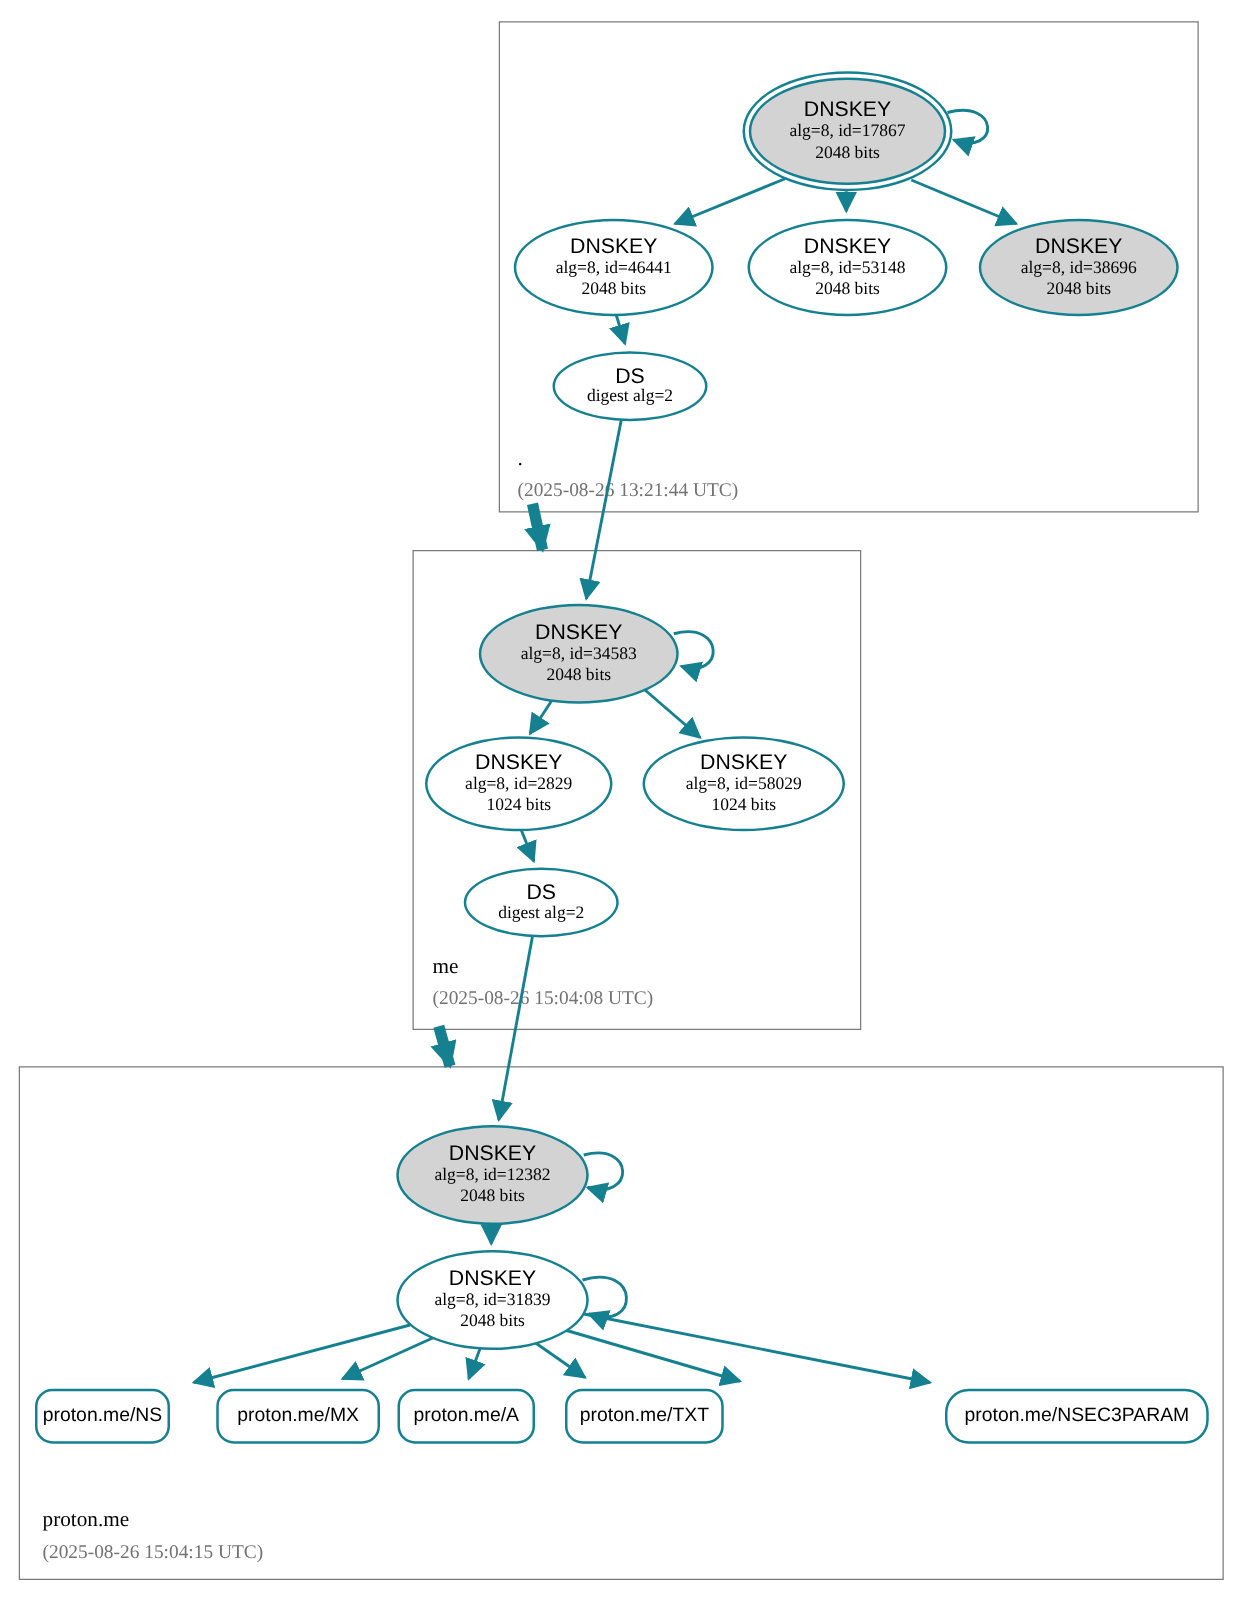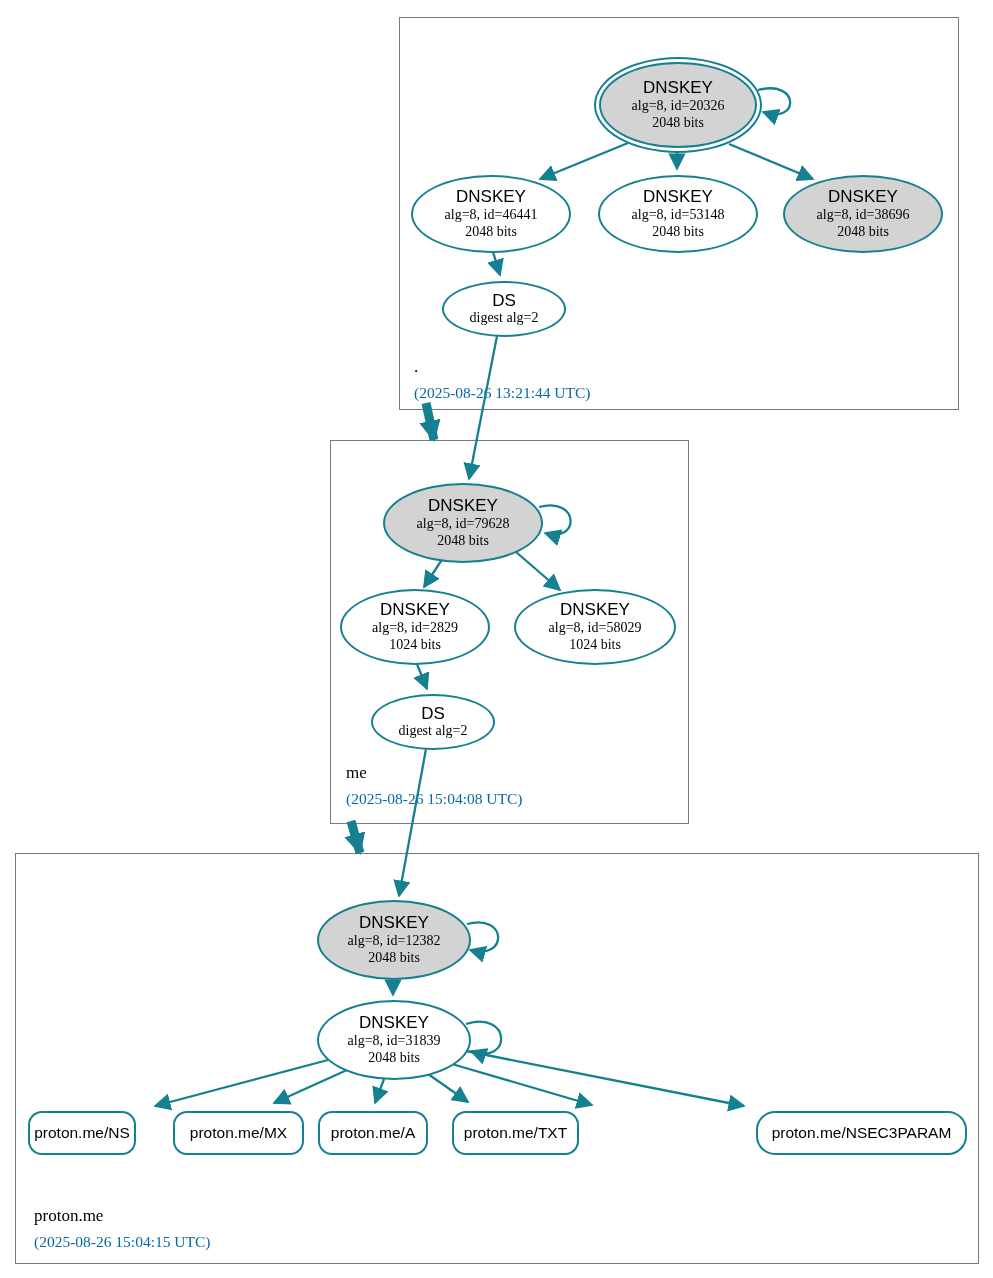--- a/index.html
+++ b/index.html
@@ -36,21 +36,21 @@
   }
   .node-title{font-family:"Liberation Sans",sans-serif;font-size:17px;color:#000;line-height:1.15;}
   .node-sub{font-family:"Liberation Serif",serif;font-size:14px;color:#000;line-height:1.2;}
   .rrset{
     position:absolute;z-index:10;height:44px;border:2.6px solid var(--teal);border-radius:14px;
     background:#ffffff;display:flex;align-items:center;justify-content:center;
     font-family:"Liberation Sans",sans-serif;font-size:15.5px;color:#000;box-sizing:border-box;
   }
   .zone-label{position:absolute;z-index:1;}
   .zone-name{font-family:"Liberation Serif",serif;font-size:17px;color:#000;}
-  .zone-ts{font-family:"Liberation Serif",serif;font-size:15.5px;color:#0369a1;margin-top:7px;}
+  .zone-ts{font-family:"Liberation Serif",serif;font-size:15.5px;color:#737373;margin-top:7px;}
 </style>
 </head>
 <body>
 
 <div class="canvas">
 
   <svg class="edges" viewBox="0 0 993 1278" xmlns="http://www.w3.org/2000/svg">
     <defs>
       <marker id="arr" viewBox="0 0 10 10" refX="9" refY="5" markerWidth="7.5" markerHeight="7.5" orient="auto-start-reverse">
         <path d="M0,0 L10,5 L0,10 z" fill="#15808f"></path>
@@ -84,21 +84,21 @@
     <path d="M 428 1074 L 468 1102" fill="none" stroke="#15808f" stroke-width="2.3" marker-end="url(#arr)"></path>
     <path d="M 452 1064 L 592 1105" fill="none" stroke="#15808f" stroke-width="2.3" marker-end="url(#arr)"></path>
     <path d="M 466 1051 L 744 1106" fill="none" stroke="#15808f" stroke-width="2.3" marker-end="url(#arr)"></path>
   </svg>
 
   <section class="zone-box" style="left:399px;top:17px;width:558px;height:391px;">
 
     <div class="node-outer" style="left:194px;top:39px;width:168px;height:96px;">
       <div class="inner">
         <div class="node-title">DNSKEY</div>
-        <div class="node-sub">alg=8, id=20326</div>
+        <div class="node-sub">alg=8, id=17867</div>
         <div class="node-sub">2048 bits</div>
       </div>
     </div>
 
     <div class="node" style="left:11px;top:157px;width:160px;height:78px;">
       <div class="node-title">DNSKEY</div>
       <div class="node-sub">alg=8, id=46441</div>
       <div class="node-sub">2048 bits</div>
     </div>
 
@@ -122,21 +122,21 @@
     <div class="zone-label" style="left:14px;top:339px;">
       <div class="zone-name">.</div>
       <div class="zone-ts">(2025-08-26 13:21:44 UTC)</div>
     </div>
   </section>
 
   <section class="zone-box" style="left:330px;top:440px;width:357px;height:382px;">
 
     <div class="node gray" style="left:52px;top:42px;width:160px;height:80px;">
       <div class="node-title">DNSKEY</div>
-      <div class="node-sub">alg=8, id=79628</div>
+      <div class="node-sub">alg=8, id=34583</div>
       <div class="node-sub">2048 bits</div>
     </div>
 
     <div class="node" style="left:9px;top:148px;width:150px;height:76px;">
       <div class="node-title">DNSKEY</div>
       <div class="node-sub">alg=8, id=2829</div>
       <div class="node-sub">1024 bits</div>
     </div>
 
     <div class="node" style="left:183px;top:148px;width:162px;height:76px;">

